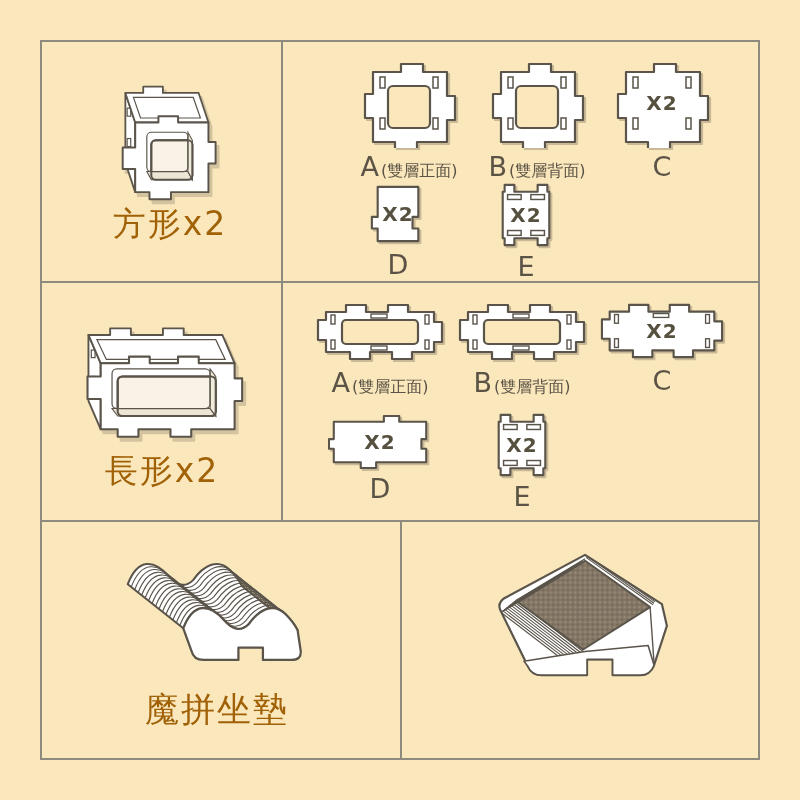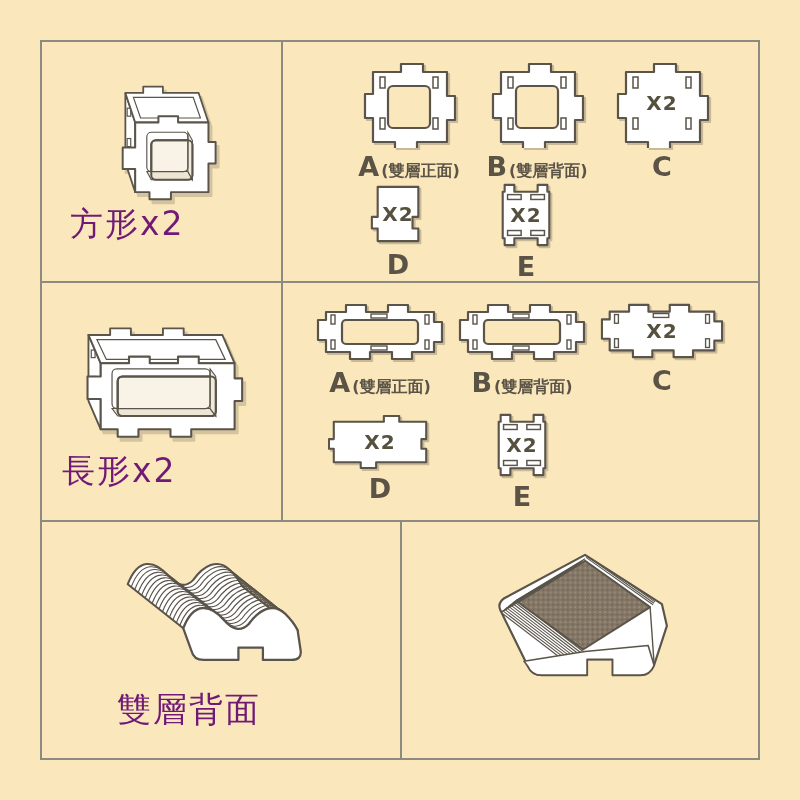--- a/index.html
+++ b/index.html
@@ -10,30 +10,30 @@
   .line{position:absolute;background:#8D8A80;}
   .lh1{left:0;right:0;top:239px;height:2px;}
   .lh2{left:0;right:0;top:478px;height:2px;}
   .lv1{left:239px;top:0;width:2px;height:478px;}
   .lv2{left:358px;top:478px;width:2px;bottom:0;}
 
   .illus{position:absolute;}
   .illus svg{display:block;width:100%;height:100%;}
   .shape-shadow{filter:drop-shadow(3px 4px 0 rgba(115,105,85,.28));}
 
-  .cnlabel{position:absolute;text-align:left;font-size:33px;letter-spacing:2px;
-           color:#701a75;white-space:nowrap;}
+  .cnlabel{position:absolute;text-align:center;font-size:33px;letter-spacing:2px;
+           color:#a16207;white-space:nowrap;}
   .cnlabel.big{font-size:34px;}
 
   .pg{position:absolute;text-align:center;}
   .pbox{position:relative;margin:0 auto;text-align:center;}
   .psvg{display:block;width:100%;height:100%;filter:drop-shadow(2px 2.5px 0 rgba(110,100,80,.35));}
   .x2{position:absolute;left:0;right:0;top:0;bottom:0;display:flex;align-items:center;
       justify-content:center;font-size:20px;font-weight:700;letter-spacing:1px;color:#56503F;}
-  .plabel{margin-top:4px;white-space:nowrap;line-height:1.1;font-weight:bold;}
+  .plabel{margin-top:4px;white-space:nowrap;line-height:1.1;}
   .plabel .letter{font-size:27px;color:#5B5346;}
   .plabel .sub{font-size:16px;color:#5B5346;margin-left:2px;}
 
   .st{stroke:#5A544A;stroke-linejoin:round;stroke-linecap:round;fill:#FFFFFF;}
   .thin{stroke:#5A544A;fill:none;}
 </style>
 </head>
 <body>
 
 <svg width="0" height="0" style="position:absolute">
@@ -267,21 +267,21 @@
         <use href="#wvc" transform="translate(21.4,39.7)"></use>
           <use href="#wvc" transform="translate(18.0,37.0)"></use>
         <use href="#wvc" transform="translate(14.6,34.3)"></use>
           <use href="#wvc" transform="translate(11.2,31.6)"></use>
         <use href="#wvc" transform="translate(7.8,28.9)"></use>
           <use href="#wvc" transform="translate(4.4,26.2)"></use>
         <use href="#wvc" transform="translate(1.0,23.5)"></use>
         <path fill="#FFFFFF" stroke="#5A544A" stroke-width="2.2" stroke-linejoin="round" d="M52 64 c10,-26 26,-24 40,-8 c8,9 16,12 24,4 c10,-14 24,-22 36,-10 c6,6 10,12 12,16 l3 20 q1 9 -9 9 h-28 v-12 h-24 v12 h-34 q-10 0 -12 -9 z"></path>
       </svg>
     </div>
-    <div class="cnlabel big" style="left:75px;top:645px;width:200px">雙層背面</div>
+    <div class="cnlabel big" style="left:75px;top:645px;width:200px">魔拼坐墊</div>
 
     <div class="illus" style="left:446px;top:505px;width:202px;height:138px">
       <svg viewBox="0 0 200 140">
         <defs>
           <path id="wl" d="M96 12 L26 54 L94 106" fill="none" stroke="#5A544A" stroke-width="1.1"></path>
           <path id="wr" d="M96 12 L164 60" fill="none" stroke="#5A544A" stroke-width="1.1"></path>
           <clipPath id="silc">
             <path d="M96 8 L174 58 L179 80 L166 120 Q162 130 152 130 H124 V114 H98 V130 H52 Q42 130 38 121 L10 64 Q7 57 14 52 Z"></path>
           </clipPath>
         </defs>

